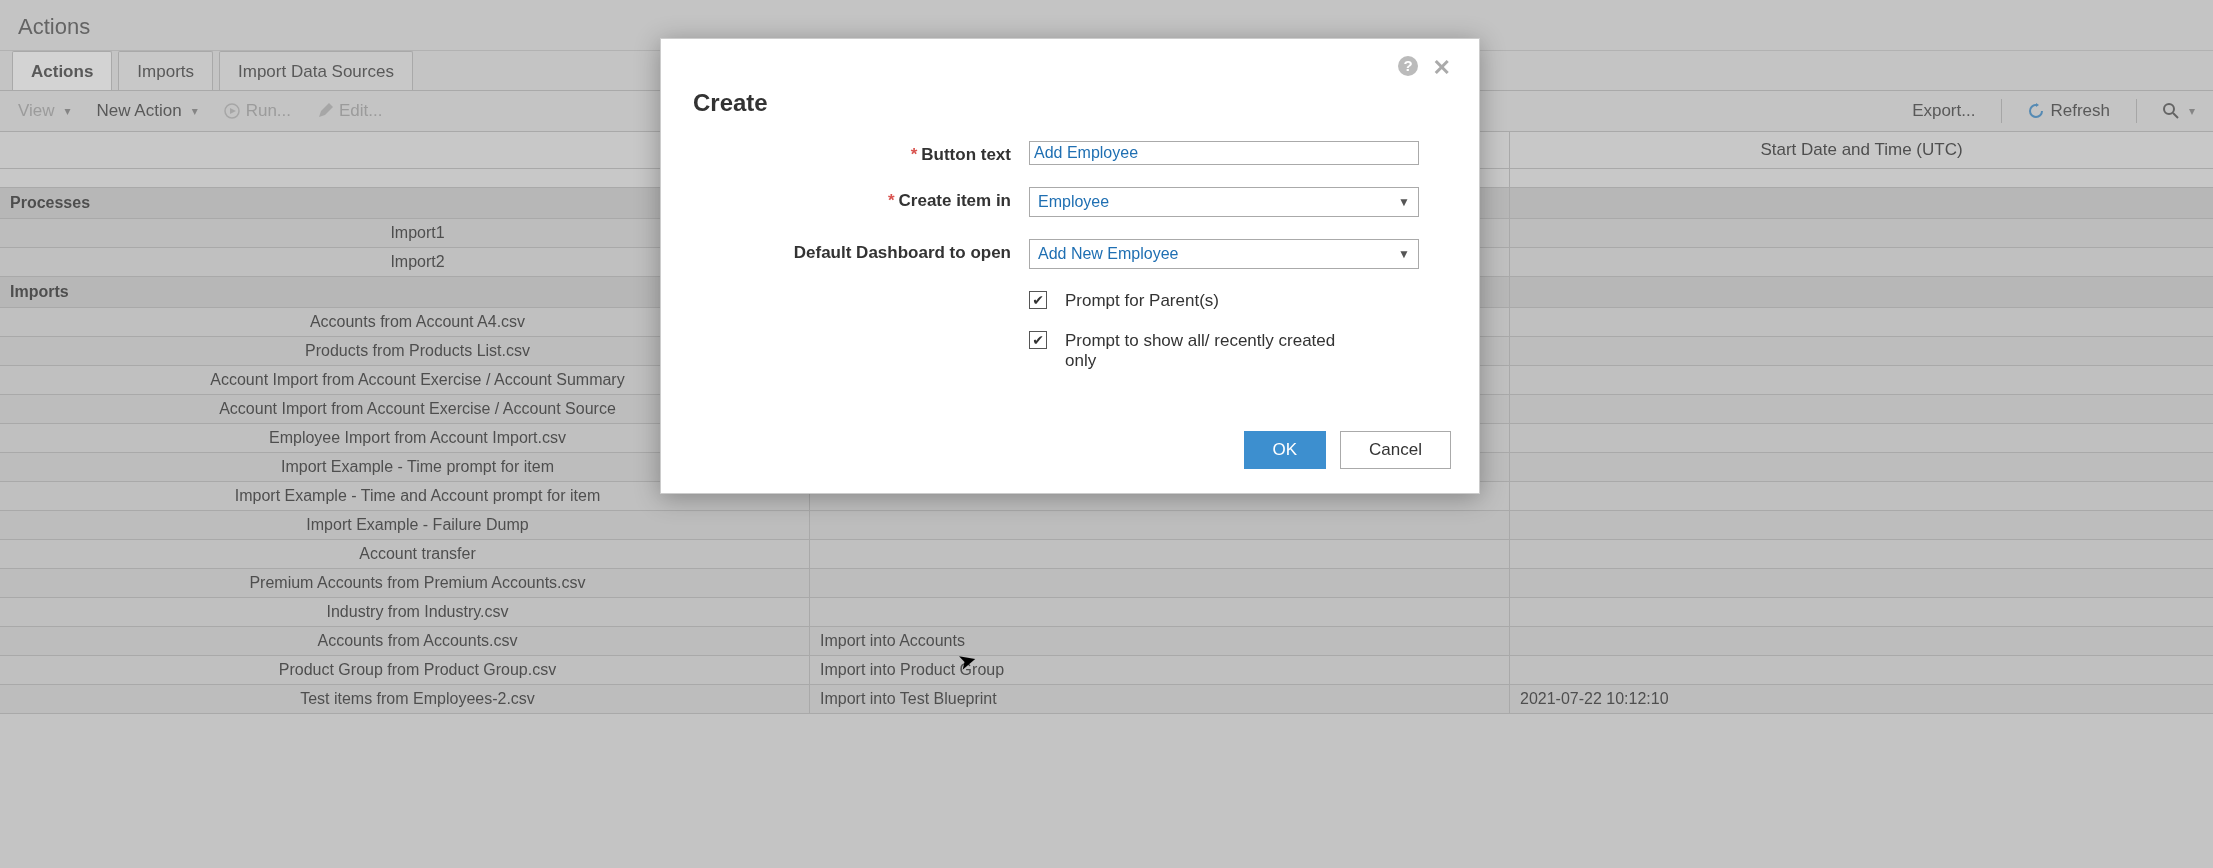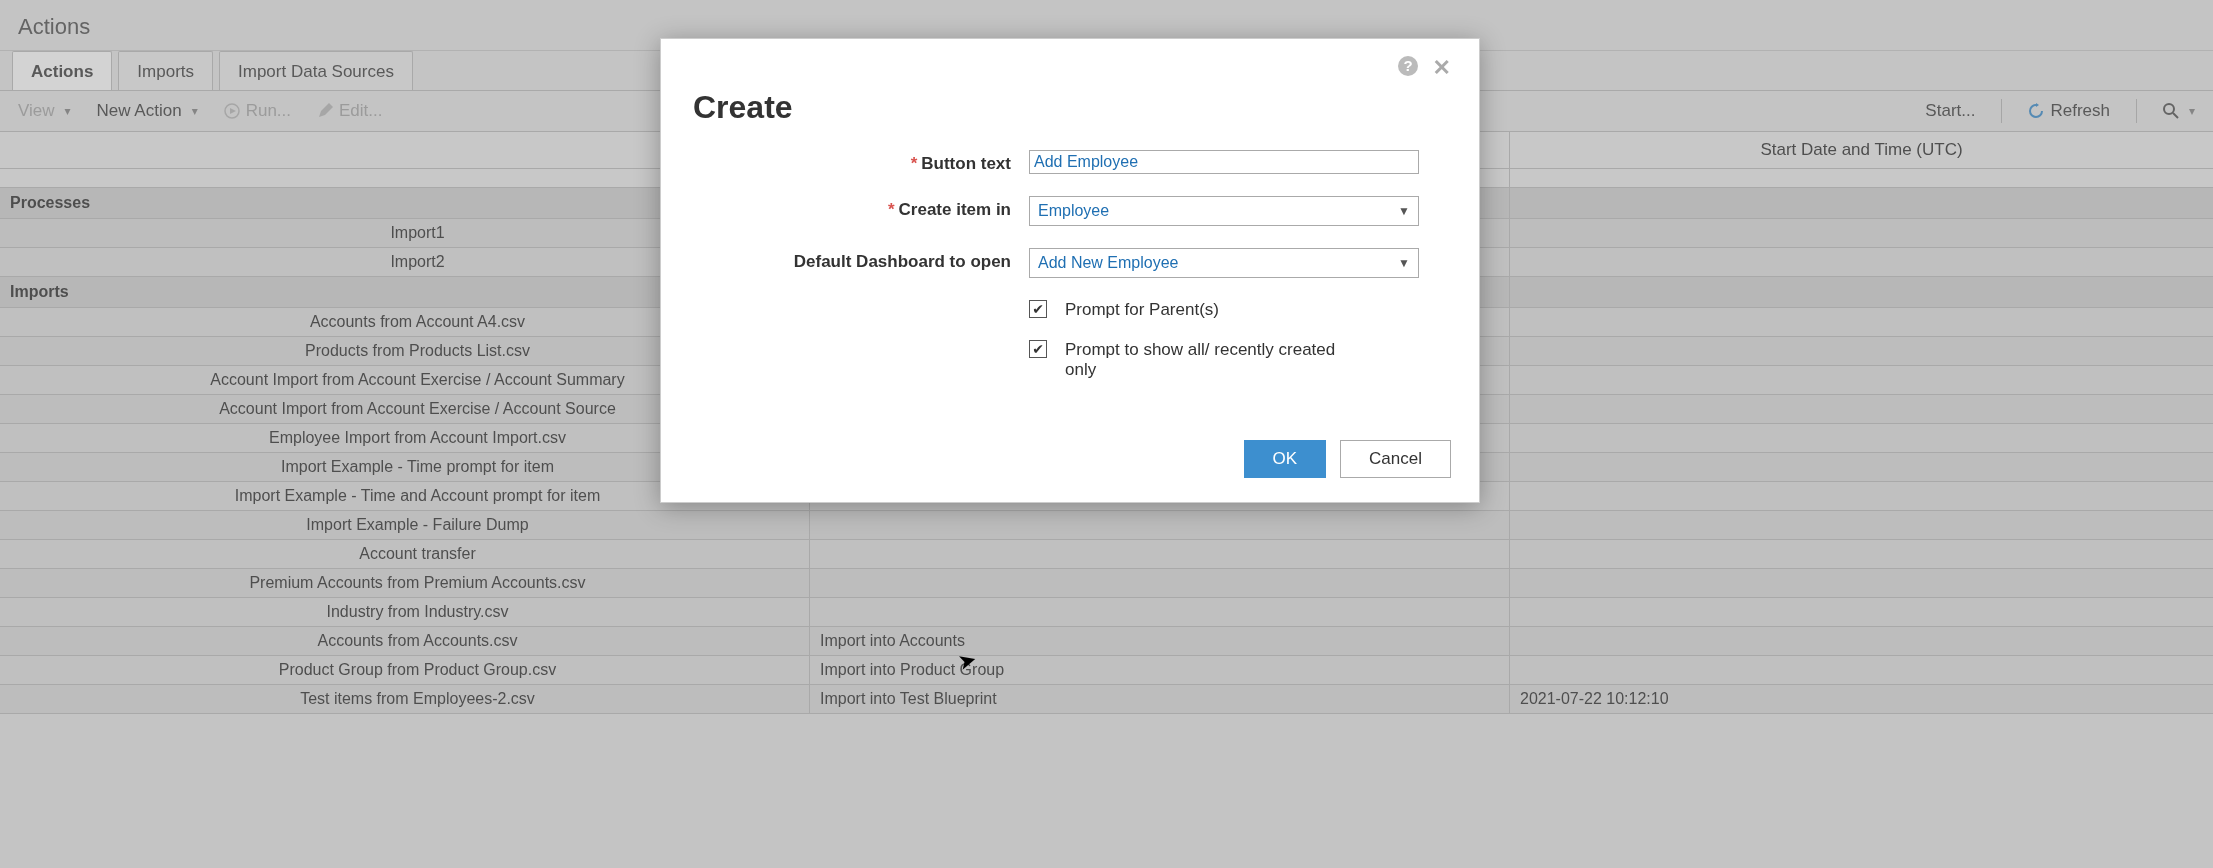--- a/index.html
+++ b/index.html
@@ -37,21 +37,21 @@
   .data-row:nth-child(even){ background:#dedede;}
   .data-row .c1{ flex:0 0 810px; border-right:1px solid #bfbfbf; padding:5px 10px 5px 36px;text-align:center;}
   .data-row .c2{ flex:0 0 700px; border-right:1px solid #bfbfbf; padding:5px 10px;}
   .data-row .c3{ flex:1; padding:5px 10px;}
 
   
   .overlay { position:absolute; inset:0; background:rgba(128,128,128,0.35);}
   .dialog { position:absolute; left:660px; top:38px; width:820px; background:#fff; border:1px solid #ccc; box-shadow:0 4px 24px rgba(0,0,0,0.3); padding: 16px 28px 24px;}
   .dlg-top { display:flex; justify-content:flex-end; gap:14px; color:#aaa; font-size:22px;}
   .dlg-top span{ cursor:pointer;}
-  .dlg-title{ font-size:32px; font-weight:bold; color:#333; margin:6px 0 24px 4px;}
+  .dlg-title{ font-size:24px; font-weight:bold; color:#333; margin:6px 0 24px 4px;}
   .form-row{ display:flex; align-items:flex-start; margin-bottom:22px;}
   .form-row .lbl{ flex:0 0 340px; text-align:right; padding-right:18px; font-size:17px; font-weight:bold; color:#333; padding-top:4px;}
   .req{ color:#d9534f; font-weight:bold; margin-right:4px;}
   .form-row .ctrl{ flex:1;}
   .tinput{ width:390px; height:24px; border:1px solid #aaa; padding:3px 4px; font-size:16px; color:#1f6fb2;}
   .select{ width:390px; height:30px; border:1px solid #aaa; padding:3px 8px; font-size:16px; color:#1f6fb2; display:flex; align-items:center; justify-content:space-between; cursor:pointer; background:#fff;}
   .select .arrow{ color:#555; font-size:12px;}
   .chk-row{ display:flex; align-items:flex-start; margin-bottom:20px;}
   .chk-row .sp1{ flex:0 0 340px;}
   .chk-row .box{ width:18px; height:18px; border:1px solid #555; margin-right:18px; display:flex; align-items:center; justify-content:center; font-size:14px; background:#fff;}
@@ -85,21 +85,21 @@
         </svg>
       <span>Run...</span>
     </span>
     <span class="item disabled">
       <svg class="icon-svg" viewBox="0 0 16 16">
           <path d="M2 14 L4 8 L12 0 L16 4 L8 12 Z" fill="#bbb"></path>
         </svg>
       <span>Edit...</span>
     </span>
     <span class="sp"></span>
-    <span class="item">Start...</span>
+    <span class="item">Export...</span>
     <span class="divider"></span>
     <span class="item">
       <svg class="icon-svg" viewBox="0 0 16 16">
           <path d="M8 2 A6 6 0 1 0 14 8" fill="none" stroke="#3d8fcf" stroke-width="2"></path>
           <polygon points="8,0 8,4 11,2" fill="#3d8fcf"></polygon>
         </svg>
       <span>Refresh</span>
     </span>
     <span class="divider"></span>
     <span class="item chev">

